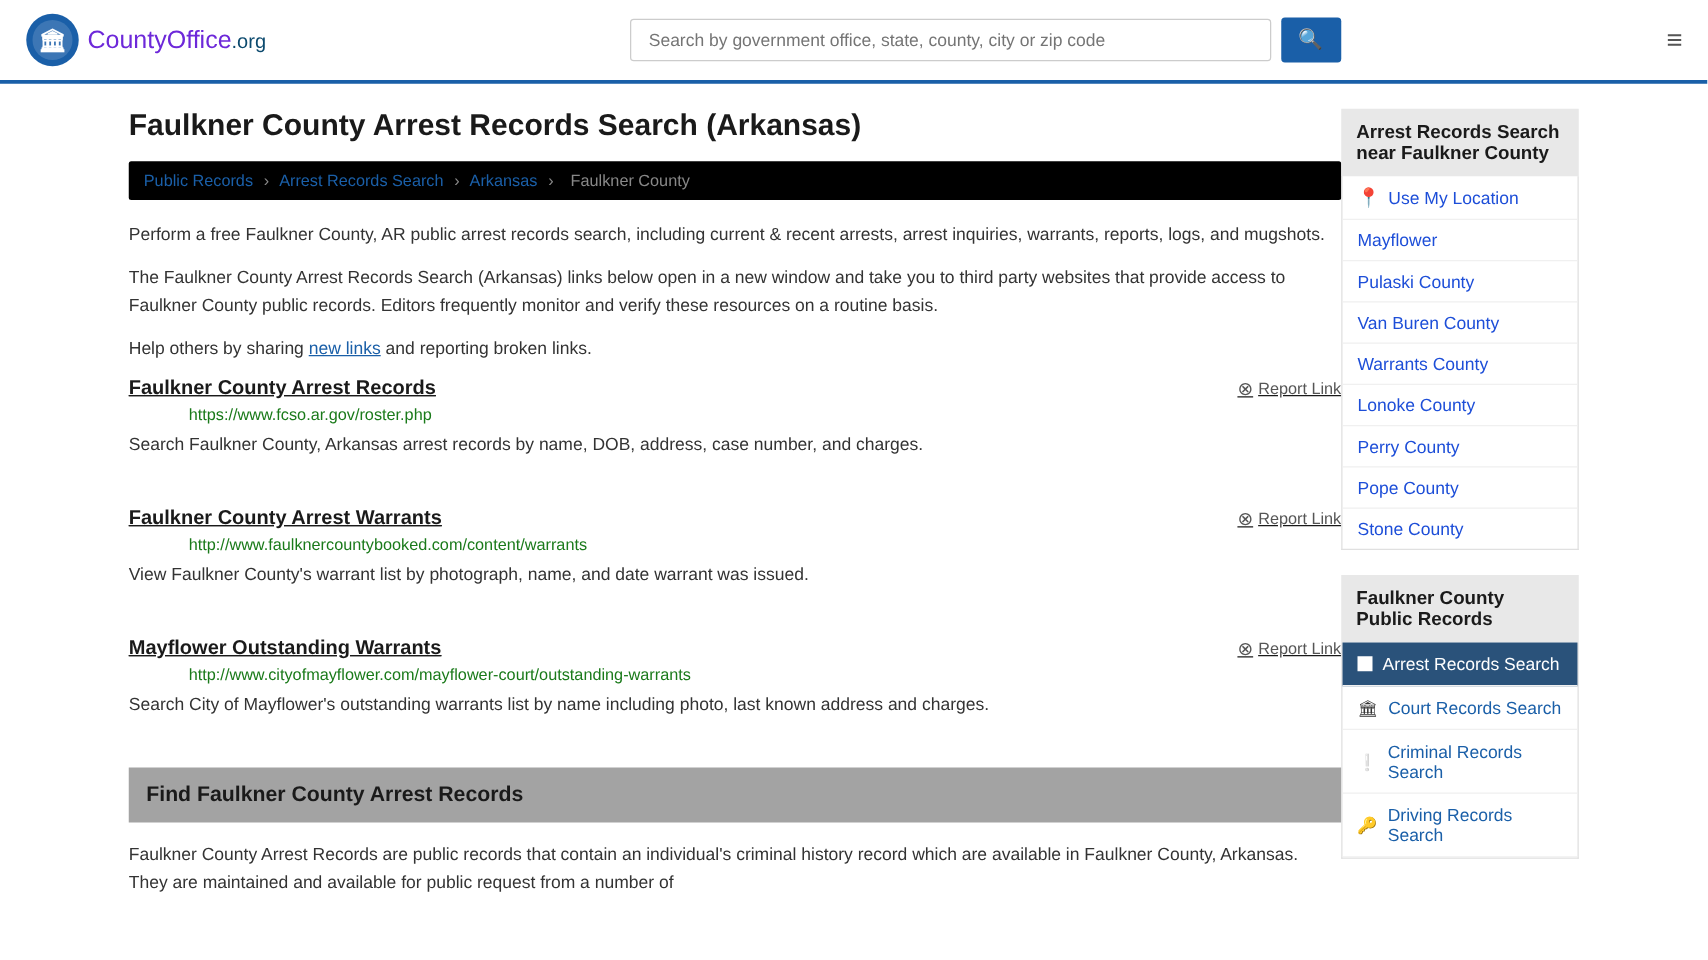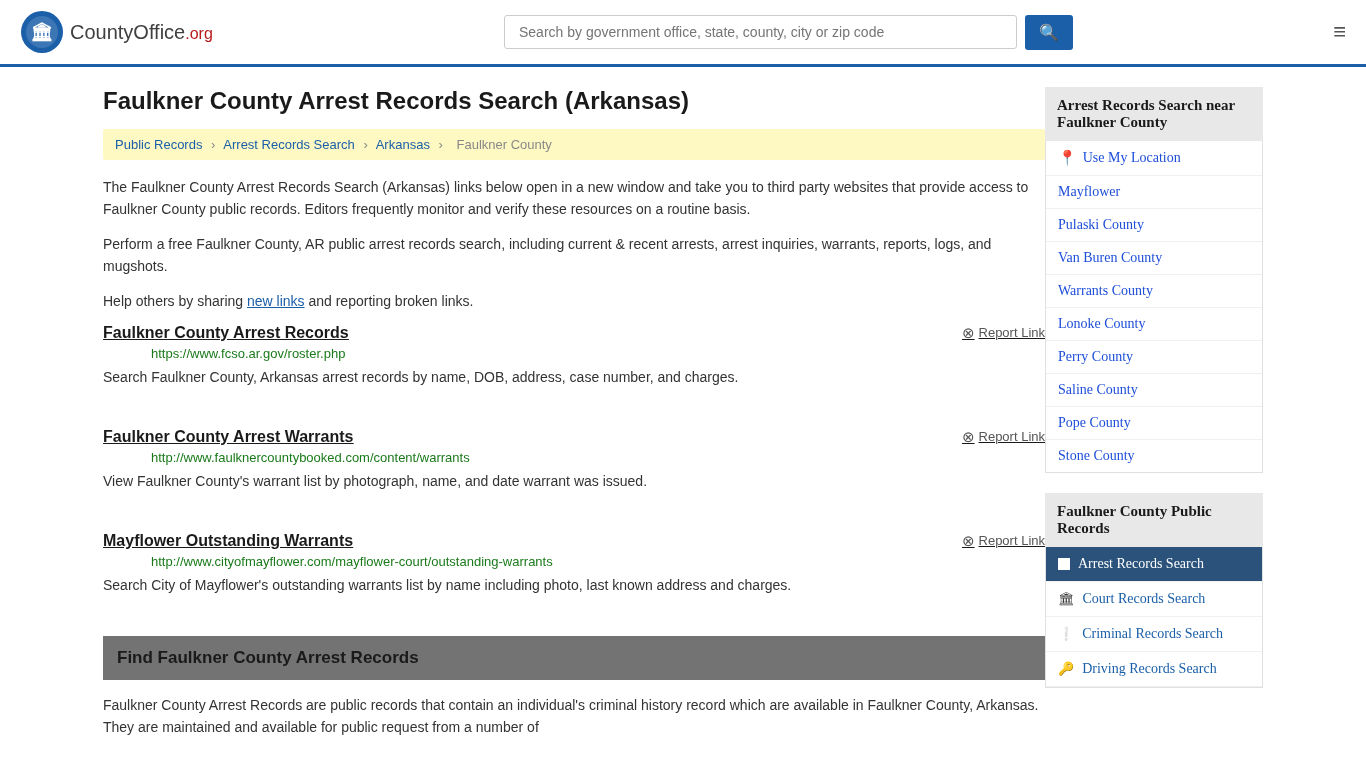--- a/index.html
+++ b/index.html
@@ -22,21 +22,21 @@
     .logo-icon {
       width: 44px;
       height: 44px;
     }
     .logo-text {
       font-size: 20px;
       font-weight: bold;
       color: #1a5fa8;
     }
     .logo-text span {
-      color: #404040;
+      color: #6d28d9;
       font-weight: normal;
     }
     .search-area {
       display: flex;
       align-items: center;
       gap: 8px;
       flex: 1;
       max-width: 600px;
       margin: 0 30px;
       padding-left: 31px;
@@ -83,21 +83,21 @@
 
     .page-title {
       font-size: 24px;
       font-weight: bold;
       color: #1a1a1a;
       margin-bottom: 14px;
     }
 
     
     .breadcrumb {
-      background: #fef9c3;
+      background: #000000;
       padding: 8px 12px;
       font-size: 13px;
       color: #555;
       margin-bottom: 16px;
       border-radius: 2px;
     }
     .breadcrumb a {
       color: #1a5fa8;
       text-decoration: none;
     }
@@ -157,42 +157,41 @@
       padding-left: 48px;
     }
     .result-desc {
       font-size: 14px;
       line-height: 1.5;
       color: #333;
     }
 
     
     .find-section {
-      background: #737373;
+      background: #a3a3a3;
       padding: 12px 14px;
       margin-top: 20px;
       margin-bottom: 14px;
     }
     .find-section h2 {
       font-size: 17px;
       font-weight: bold;
       color: #1a1a1a;
     }
 
     .find-desc {
       font-size: 14px;
       line-height: 1.6;
       color: #333;
     }
 
     
     .sidebar {
-      width: 218px;
+      width: 190px;
       flex-shrink: 0;
-      font-family: Liberation Serif, serif;
     }
     .sidebar-section {
       margin-bottom: 20px;
     }
     .sidebar-header {
       background: #e8e8e8;
       padding: 10px 12px;
       font-size: 15px;
       font-weight: bold;
       color: #1a1a1a;
@@ -264,21 +263,21 @@
 <body>
 
 <header class="header">
   <div class="logo-area">
     <svg class="logo-icon" viewBox="0 0 44 44" xmlns="http://www.w3.org/2000/svg">
       <circle cx="22" cy="22" r="21" fill="#1a5fa8"></circle>
       <circle cx="22" cy="22" r="16" fill="#fff" opacity="0.15"></circle>
       <text x="22" y="28" text-anchor="middle" font-size="18" fill="#fff" font-weight="bold">🏛</text>
     </svg>
     <span class="logo-text">
-      <span>CountyOffice</span><span style="color:#b91c1c;font-size:16px;">.org</span>
+      <span>CountyOffice</span><span style="color:#0c4a6e;font-size:16px;">.org</span>
     </span>
   </div>
   <div class="search-area">
     <input type="text" class="search-input" placeholder="Search by government office, state, county, city or zip code" style="">
     <button class="search-btn">🔍</button>
   </div>
   <button class="menu-btn">≡</button>
 </header>
 
 <div class="main-container">
@@ -290,22 +289,22 @@
     <div class="breadcrumb">
       <a href="#">Public Records</a>
       <span>›</span>
       <a href="#">Arrest Records Search</a>
       <span>›</span>
       <a href="#">Arkansas</a>
       <span>›</span>
       <span>Faulkner County</span>
     </div>
 
+    <p class="description">Perform a free Faulkner County, AR public arrest records search, including current &amp; recent arrests, arrest inquiries, warrants, reports, logs, and mugshots.</p>
     <p class="description">The Faulkner County Arrest Records Search (Arkansas) links below open in a new window and take you to third party websites that provide access to Faulkner County public records. Editors frequently monitor and verify these resources on a routine basis.</p>
-    <p class="description">Perform a free Faulkner County, AR public arrest records search, including current &amp; recent arrests, arrest inquiries, warrants, reports, logs, and mugshots.</p>
     <p class="description">
       <span>Help others by sharing </span><a href="#">new links</a><span> and reporting broken links.</span>
     </p>
 
     <div class="result-item">
       <div class="result-title">
         <a href="#">Faulkner County Arrest Records</a>
         <span class="report-link">
           <span class="report-icon">⊗</span>
           <span>Report Link</span>
@@ -356,21 +355,20 @@
             <span class="location-pin">📍</span>
             <a href="#">Use My Location</a>
           </span>
         </li>
         <li><a href="#">Mayflower</a></li>
         <li><a href="#">Pulaski County</a></li>
         <li><a href="#">Van Buren County</a></li>
         <li><a href="#">Warrants County</a></li>
         <li><a href="#">Lonoke County</a></li>
         <li><a href="#">Perry County</a></li>
-        <li><a href="#">Saline County</a></li>
         <li><a href="#">Pope County</a></li>
         <li><a href="#">Stone County</a></li>
       </ul>
     </div>
 
     <div class="sidebar-section">
       <div class="sidebar-header">Faulkner County Public Records</div>
       <ul class="sidebar-records">
         <li class="active">
           <span class="rec-sq rec-sq-active"></span>

